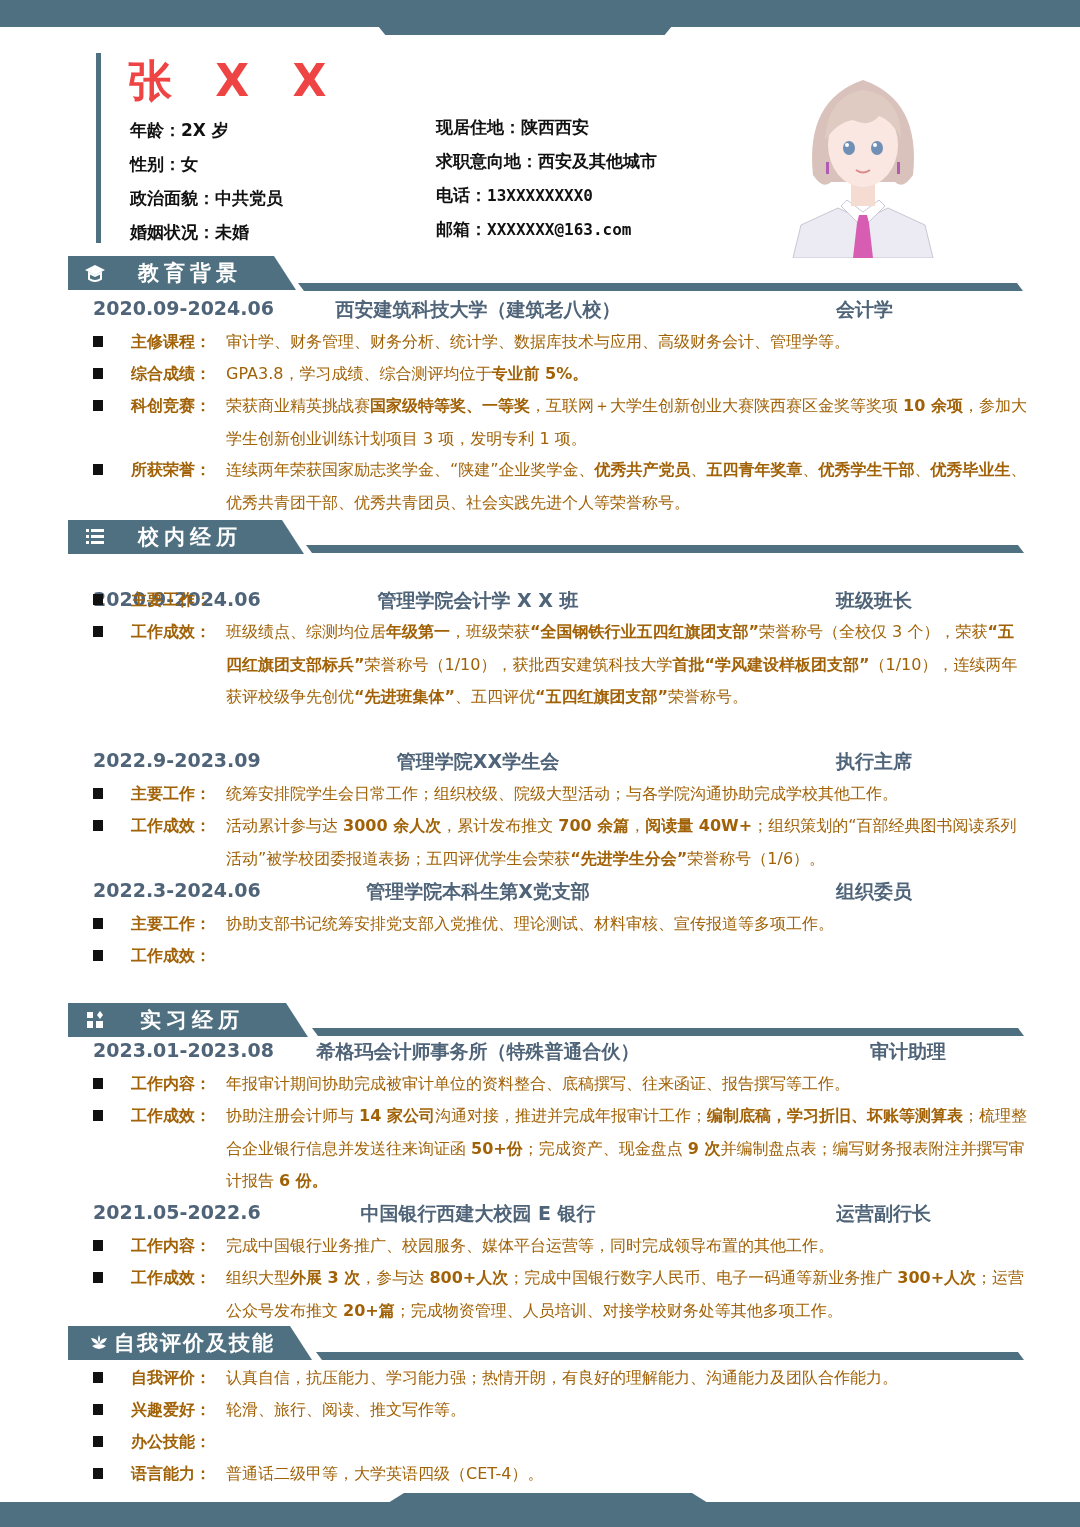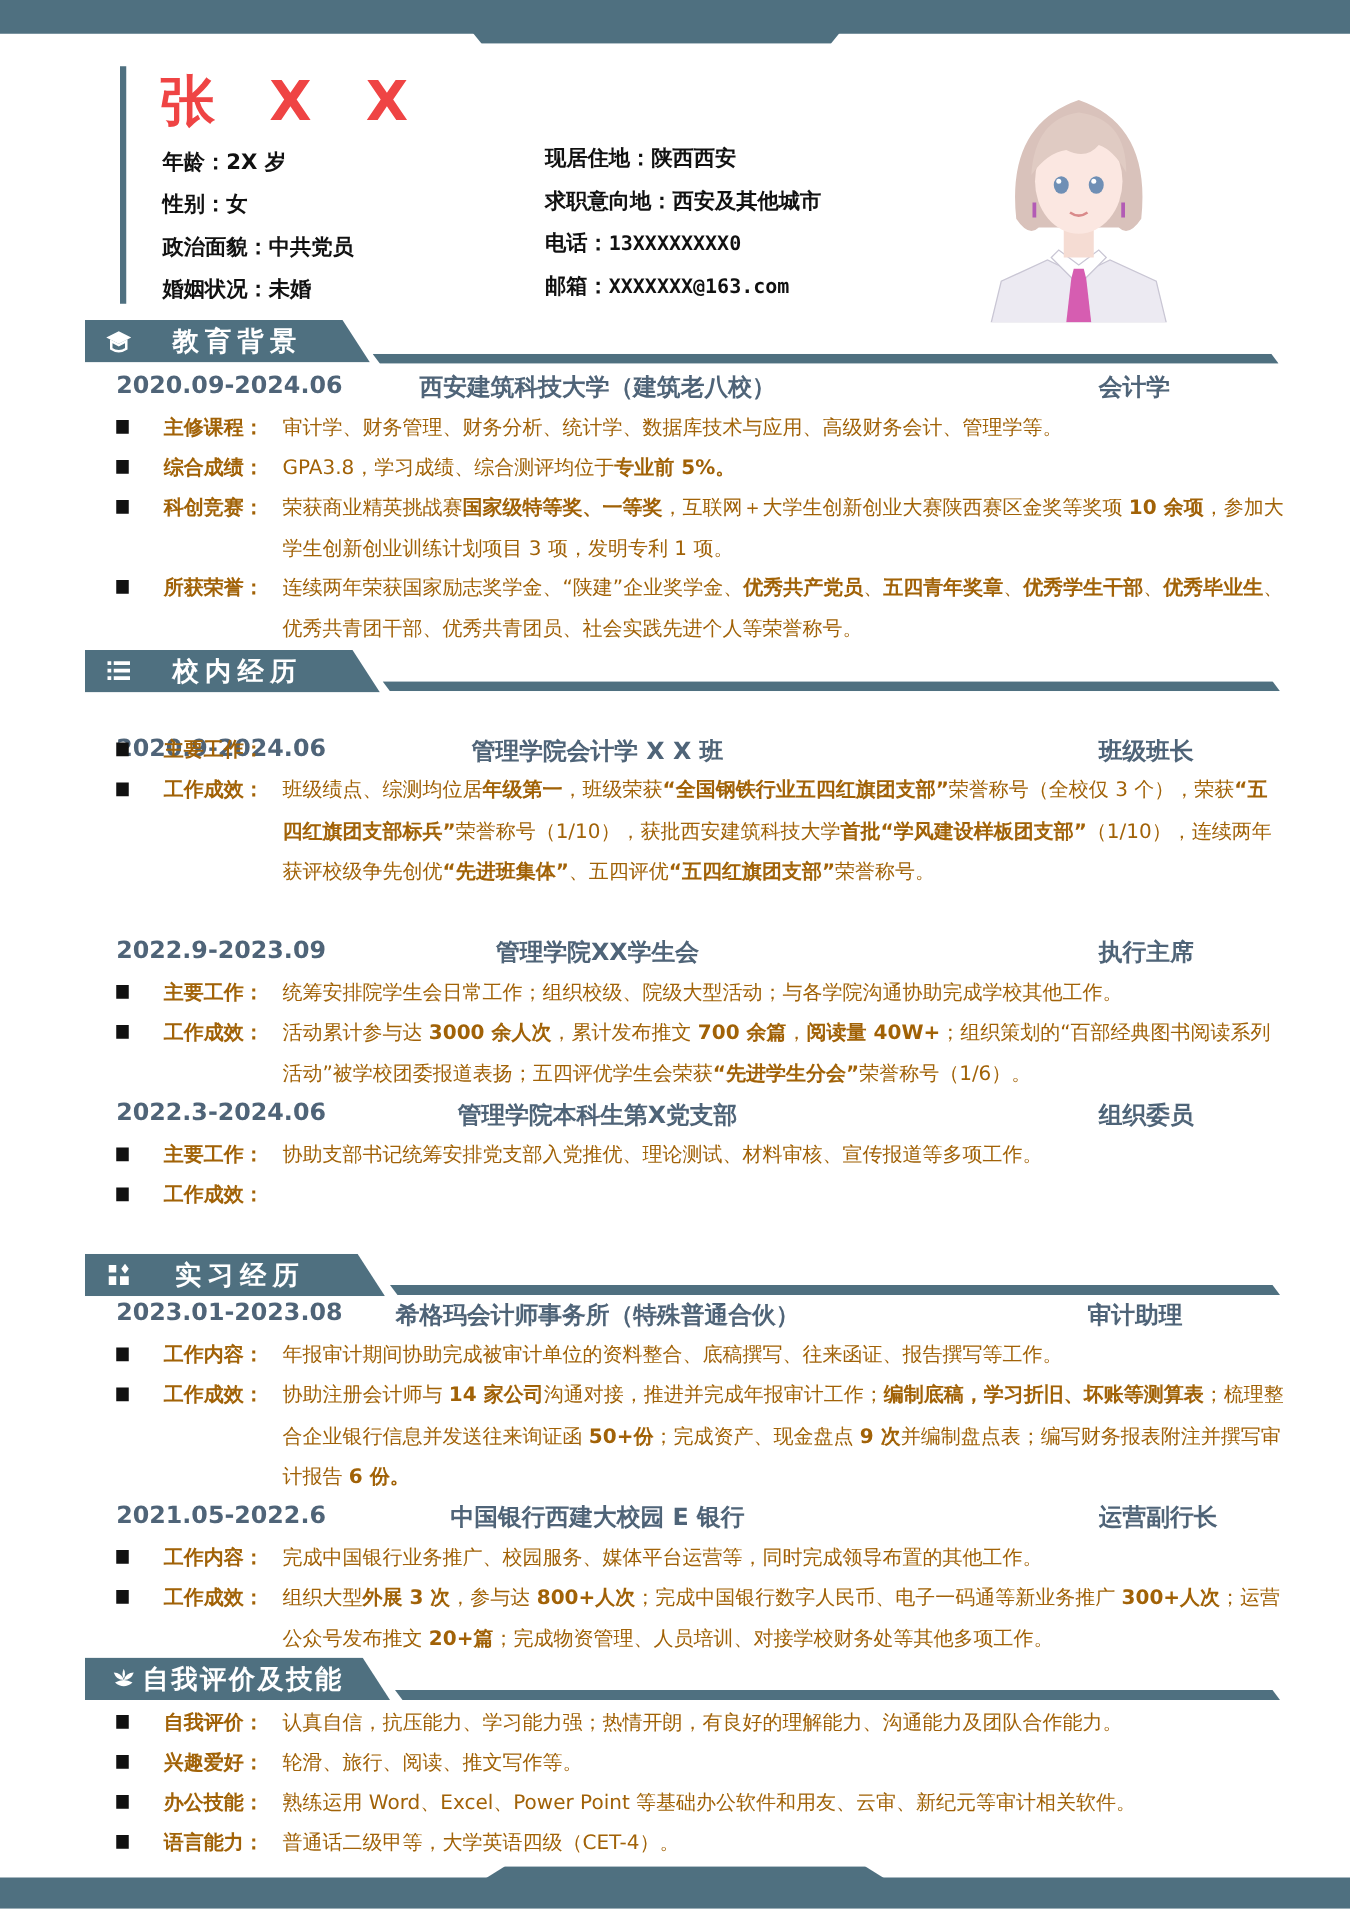--- a/index.html
+++ b/index.html
@@ -27,21 +27,21 @@
   .section-head .tab { position:absolute; left:0; top:0; height:34px; background:#4F7080;
                        clip-path:polygon(0 0,calc(100% - 22px) 0,100% 100%,0 100%); }
   .section-head .line { position:absolute; height:8px; background:#4F7080;
                         clip-path:polygon(0 0,calc(100% - 6px) 0,100% 100%,6px 100%); }
   .section-head .icon { position:absolute; left:16px; top:6px; width:22px; height:22px; }
   .section-head .title { position:absolute; top:3px; color:#fff; font-size:21px; font-weight:bold; letter-spacing:5px; white-space:nowrap; }
 
   .entry-head { position:absolute; left:93px; width:900px; height:30px; color:#4F6478; font-size:19px; font-weight:bold; }
   .entry-head .date { position:absolute; left:0; top:0; white-space:nowrap; }
   .entry-head .org { position:absolute; left:0; top:0; width:770px; text-align:center; white-space:nowrap; }
-  .entry-head .role { position:absolute; left:786px; top:0; white-space:nowrap; }
+  .entry-head .role { position:absolute; left:743px; top:0; white-space:nowrap; }
 
   .bullet { position:absolute; left:93px; width:935px; font-size:16px; line-height:32.5px; color:#a16207; }
   .bullet .sq { position:absolute; left:0; top:10px; width:10px; height:11px; background:#111; }
   .bullet .label { position:absolute; left:38px; top:0; font-weight:bold; white-space:nowrap; }
   .bullet .text { margin-left:133px; display:block; }
   .bullet .text b { font-weight:bold; }
 </style>
 </head>
 <body>
 
@@ -256,19 +256,18 @@
     <span class="text">认真自信，抗压能力、学习能力强；热情开朗，有良好的理解能力、沟通能力及团队合作能力。</span>
   </div>
 <div class="bullet" style="top:1394px;">
     <span class="sq"></span>
     <span class="label">兴趣爱好：</span>
     <span class="text">轮滑、旅行、阅读、推文写作等。</span>
   </div>
 <div class="bullet" style="top:1426px;">
     <span class="sq"></span>
     <span class="label">办公技能：</span>
-    <span class="text">熟练运用 Word、Excel、Power Point 等基础办公软件和用友、云审、新纪元等审计相关软件。</span>
   </div>
 <div class="bullet" style="top:1458px;">
     <span class="sq"></span>
     <span class="label">语言能力：</span>
     <span class="text">普通话二级甲等，大学英语四级（CET-4）。</span>
   </div>
 
 </body></html>

